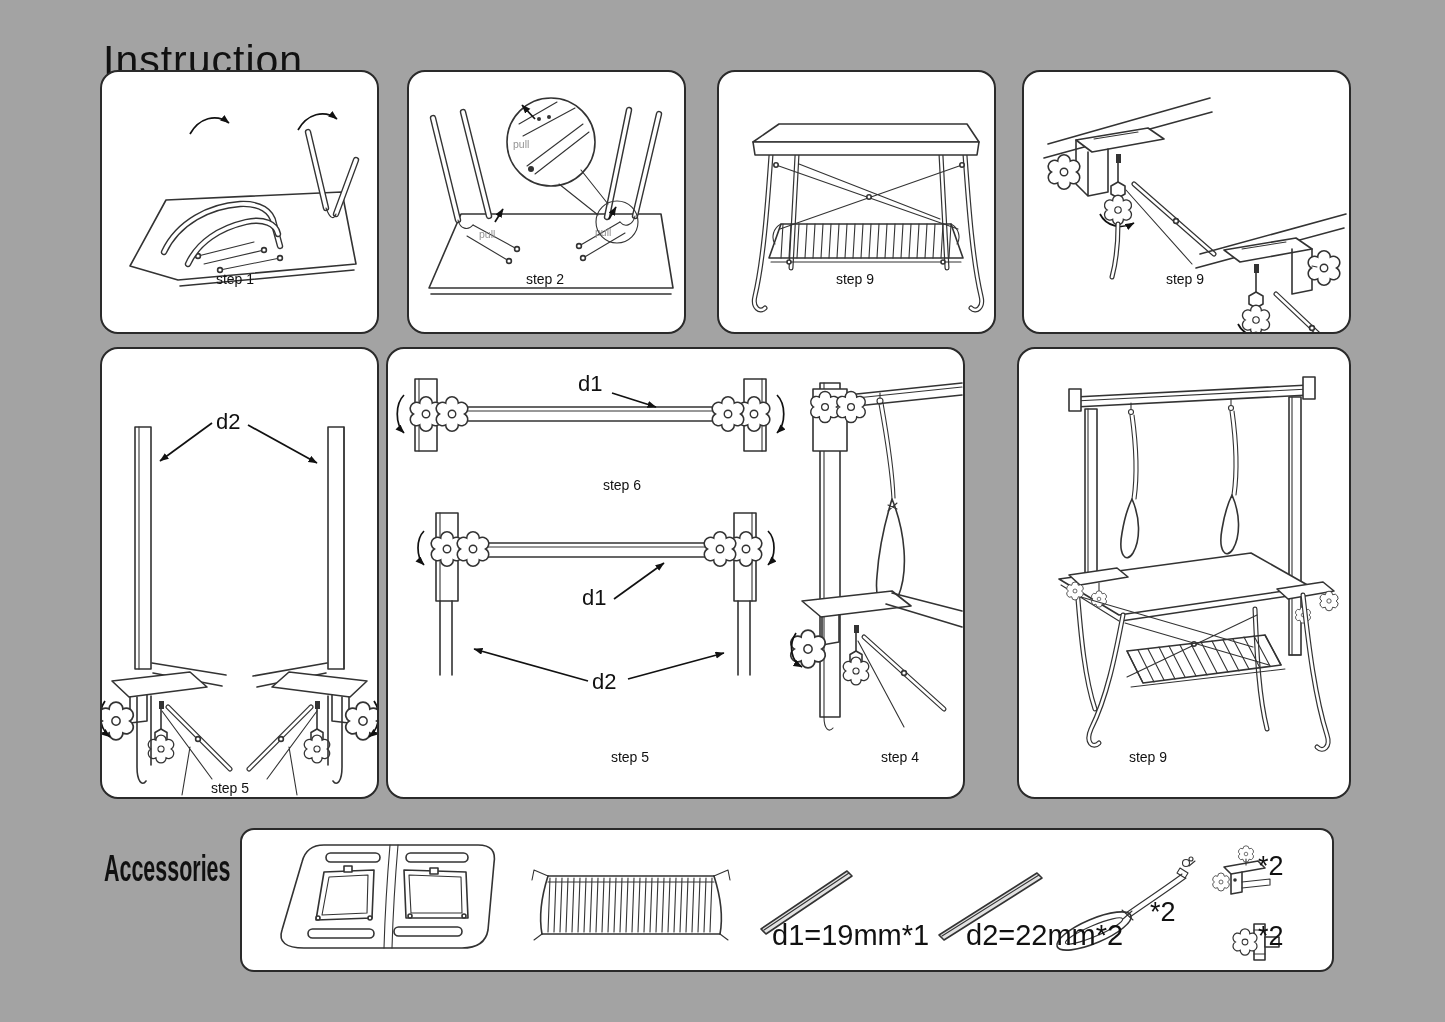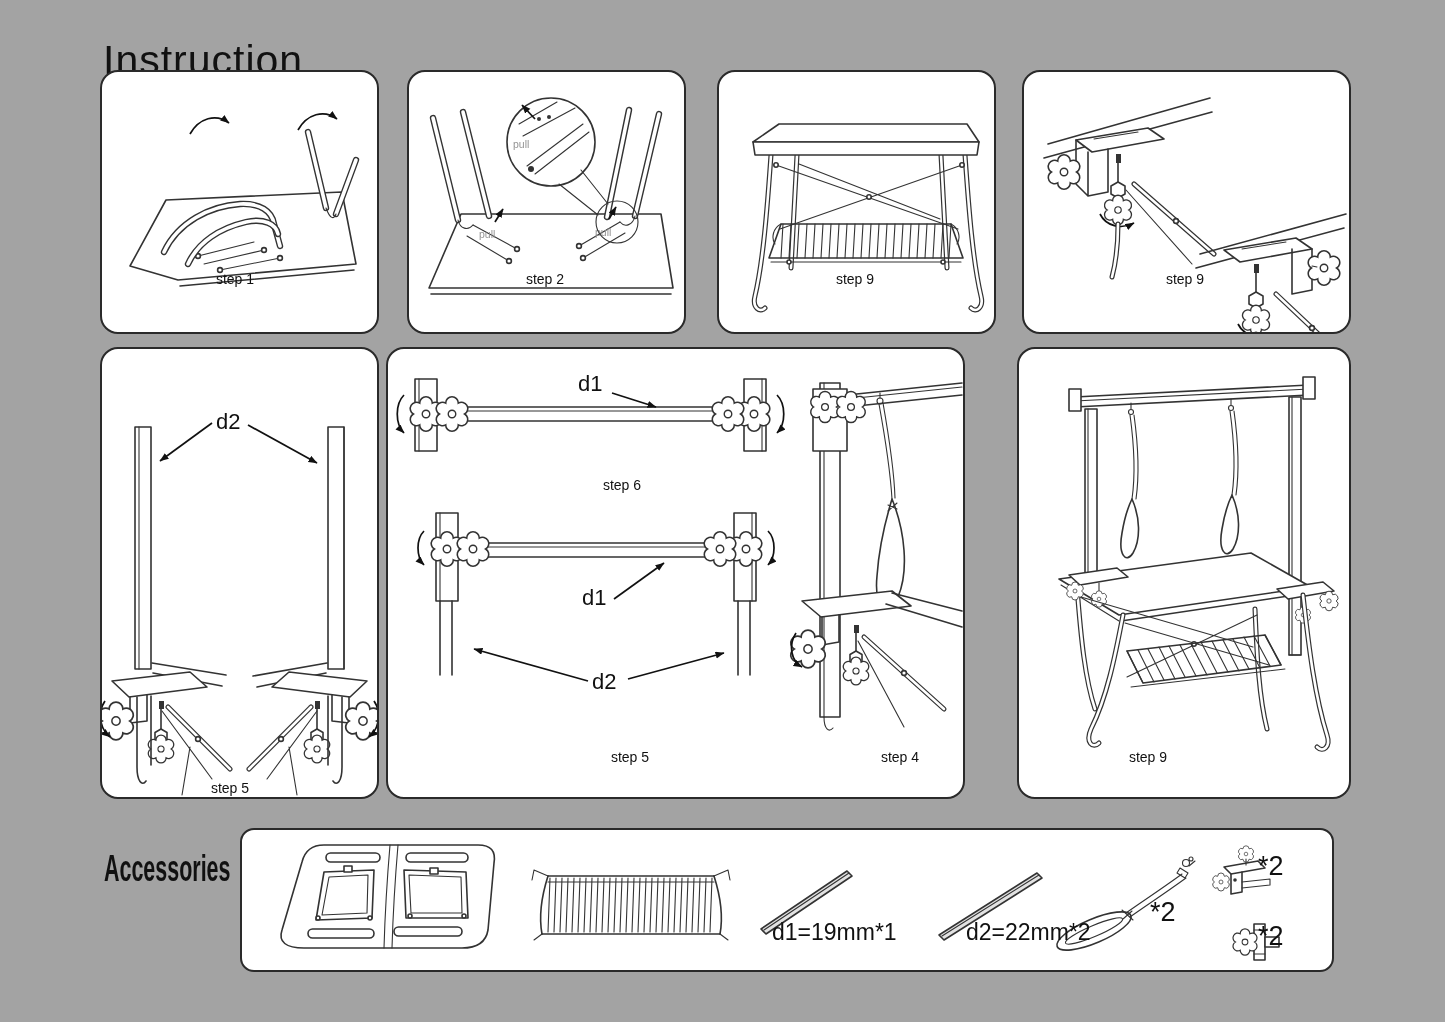--- a/index.html
+++ b/index.html
@@ -4,21 +4,21 @@
 <style>
   html,body{margin:0;padding:0;background:#fff}
   .page{position:relative;width:1445px;height:1022px;background:#a3a3a3;overflow:hidden;
         font-family:"Liberation Sans",sans-serif;color:#111}
   .title{position:absolute;left:103px;top:10px;font-size:41px;font-weight:400;letter-spacing:1px}
   .panel{position:absolute;border:2.5px solid #2a2a2a;border-radius:18px;background:#fff}
   .panel svg{position:absolute;left:0;top:0;width:100%;height:100%}
   .step-label{position:absolute;font-size:14px;transform:translateX(-50%);white-space:nowrap}
   .acc-heading{position:absolute;left:104px;top:848px;font-size:37px;font-weight:700;
                transform:scaleX(0.58);transform-origin:left top;white-space:nowrap}
-  .acc-label{position:absolute;font-size:23px;white-space:nowrap}
+  .acc-label{position:absolute;font-size:29px;white-space:nowrap}
   .acc-qty{position:absolute;font-size:27px;white-space:nowrap}
   
   .ln{fill:none;stroke:#333;stroke-width:1.6;stroke-linecap:round;stroke-linejoin:round}
   .thn{fill:none;stroke:#333;stroke-width:1.1;stroke-linecap:round;stroke-linejoin:round}
   .fw{fill:#fff;stroke:#333;stroke-width:1.6;stroke-linejoin:round}
   .gr{fill:#e2e2e2;stroke:#333;stroke-width:1.6;stroke-linejoin:round}
   .to{fill:none;stroke:#333;stroke-width:6.4;stroke-linecap:round}
   .ti{fill:none;stroke:#fff;stroke-width:3.6;stroke-linecap:round}
   .to2{fill:none;stroke:#333;stroke-width:5;stroke-linecap:round}
   .ti2{fill:none;stroke:#fff;stroke-width:2.6;stroke-linecap:round}

